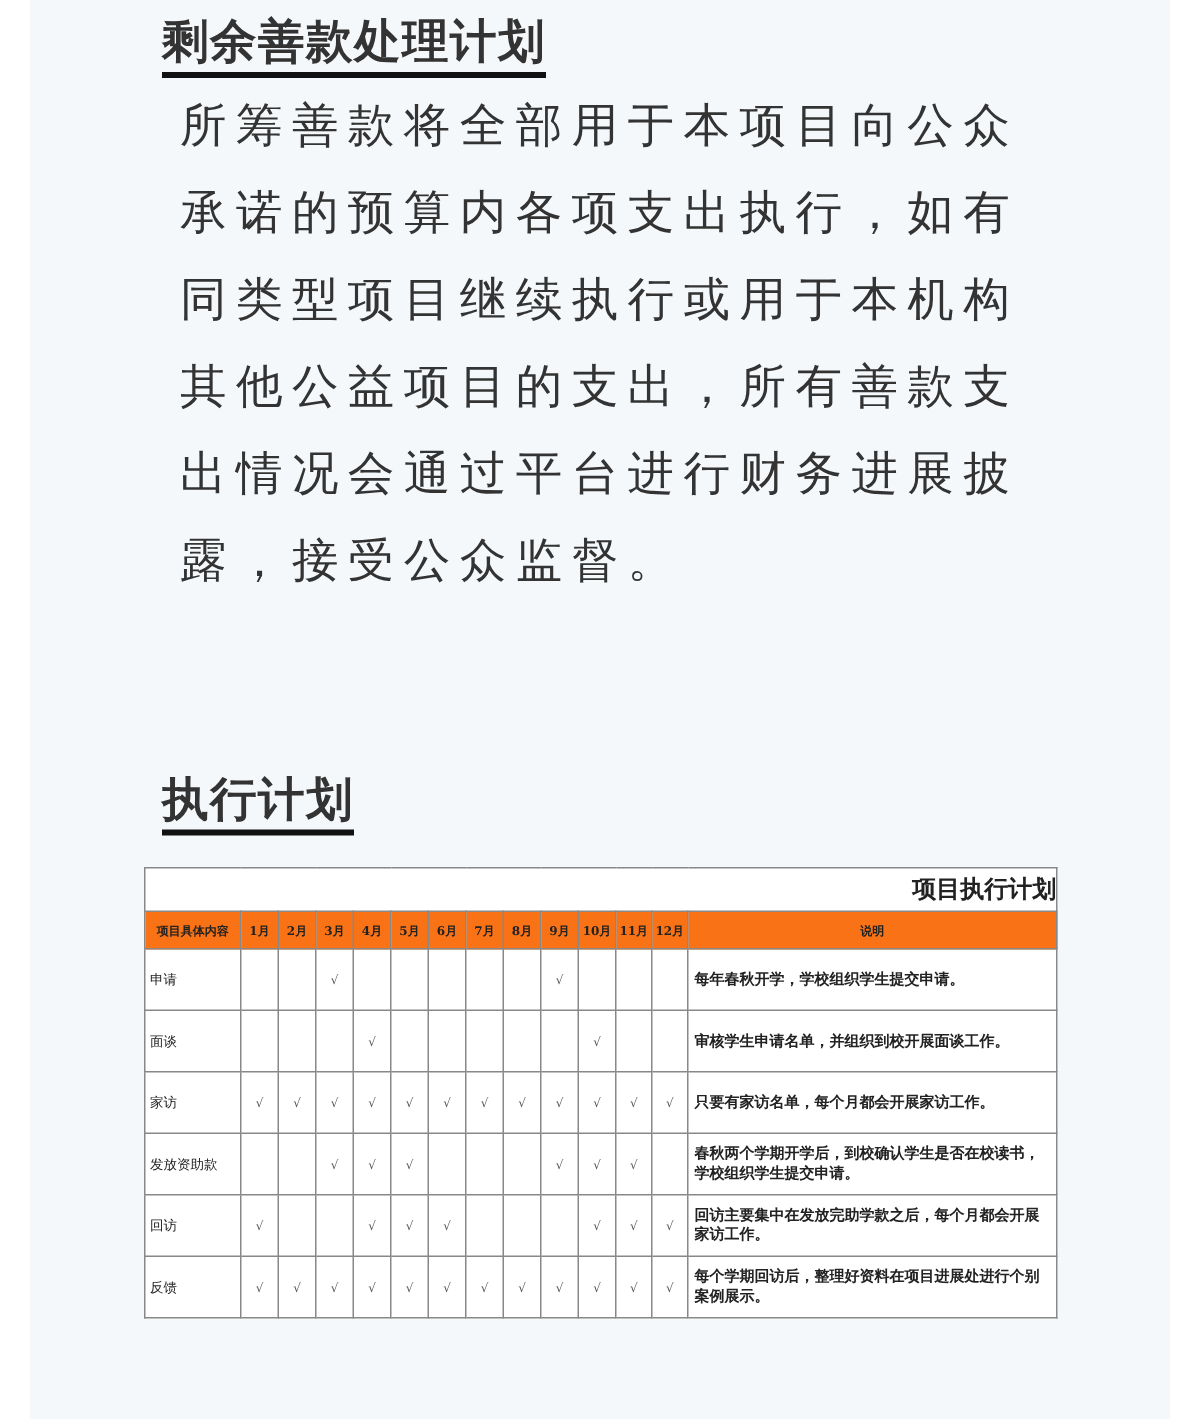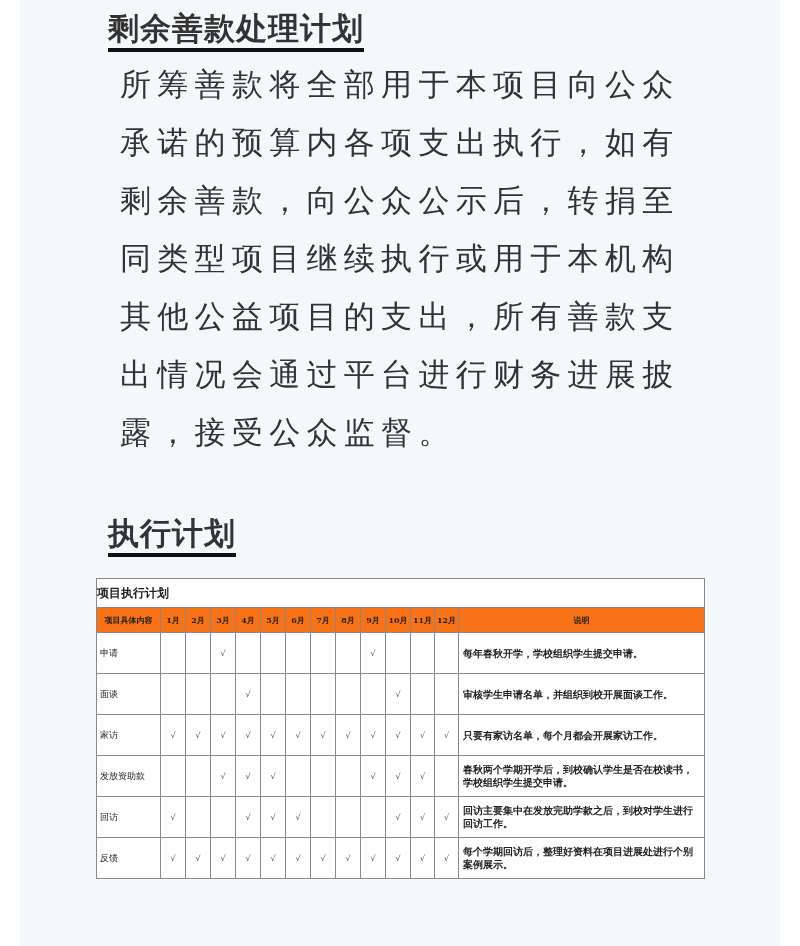--- a/index.html
+++ b/index.html
@@ -25,42 +25,41 @@
 
   .plan-table {
     position: absolute; left: 96px; top: 578px; width: 608px;
     border-collapse: collapse; table-layout: fixed; background: #ffffff;
     font-family: "DejaVu Serif", "Liberation Serif", serif; color: #222;
   }
   .plan-table td, .plan-table th {
     border: 1px solid #888888; padding: 0; font-size: 9px;
   }
   .plan-table .title-row td {
-    height: 28px; text-align: left; font-size: 12px; font-weight: bold;
+    height: 28px; text-align: right; font-size: 16px; font-weight: bold;
     border-bottom: 1px solid #888;
   }
   .plan-table .head-row th {
     height: 24px; background: #f97316; font-weight: bold; font-size: 8px; text-align: center;
   }
   .plan-table .body-row td { height: 40px; }
   .plan-table td.item { padding-left: 3px; font-weight: normal; font-size: 9px; }
   .plan-table td.mark { text-align: center; font-size: 8px; color: #555; }
   .plan-table td.desc { padding: 0 4px; font-size: 10px; font-weight: bold; line-height: 13px; margin-top: 11px; }
 </style>
 </head>
 <body>
 
 <div class="panel"></div>
 
 <div class="section-title" style="top:10px;">剩余善款处理计划</div>
 
 <div class="para" id="para1" style="top:55px;">
     <span class="line">所筹善款将全部用于本项目向公众</span>
     <span class="line">承诺的预算内各项支出执行，如有</span>
-    <span class="line">剩余善款，向公众公示后，转捐至</span>
     <span class="line">同类型项目继续执行或用于本机构</span>
     <span class="line">其他公益项目的支出，所有善款支</span>
     <span class="line">出情况会通过平台进行财务进展披</span>
     <span class="line">露，接受公众监督。</span>
   </div>
 
 <div class="section-title" style="top:515px;">执行计划</div>
 
 <table class="plan-table">
   <colgroup>
@@ -170,21 +169,21 @@
         <td class="mark"></td>
         <td class="mark">√</td>
         <td class="mark">√</td>
         <td class="mark">√</td>
         <td class="mark"></td>
         <td class="mark"></td>
         <td class="mark"></td>
         <td class="mark">√</td>
         <td class="mark">√</td>
         <td class="mark">√</td>
-        <td class="desc">回访主要集中在发放完助学款之后，到校对学生进行回访工作。</td>
+        <td class="desc">回访主要集中在发放完助学款之后，每个月都会开展家访工作。</td>
       </tr>
       <tr class="body-row">
         <td class="item">反馈</td>
         <td class="mark">√</td>
         <td class="mark">√</td>
         <td class="mark">√</td>
         <td class="mark">√</td>
         <td class="mark">√</td>
         <td class="mark">√</td>
         <td class="mark">√</td>

